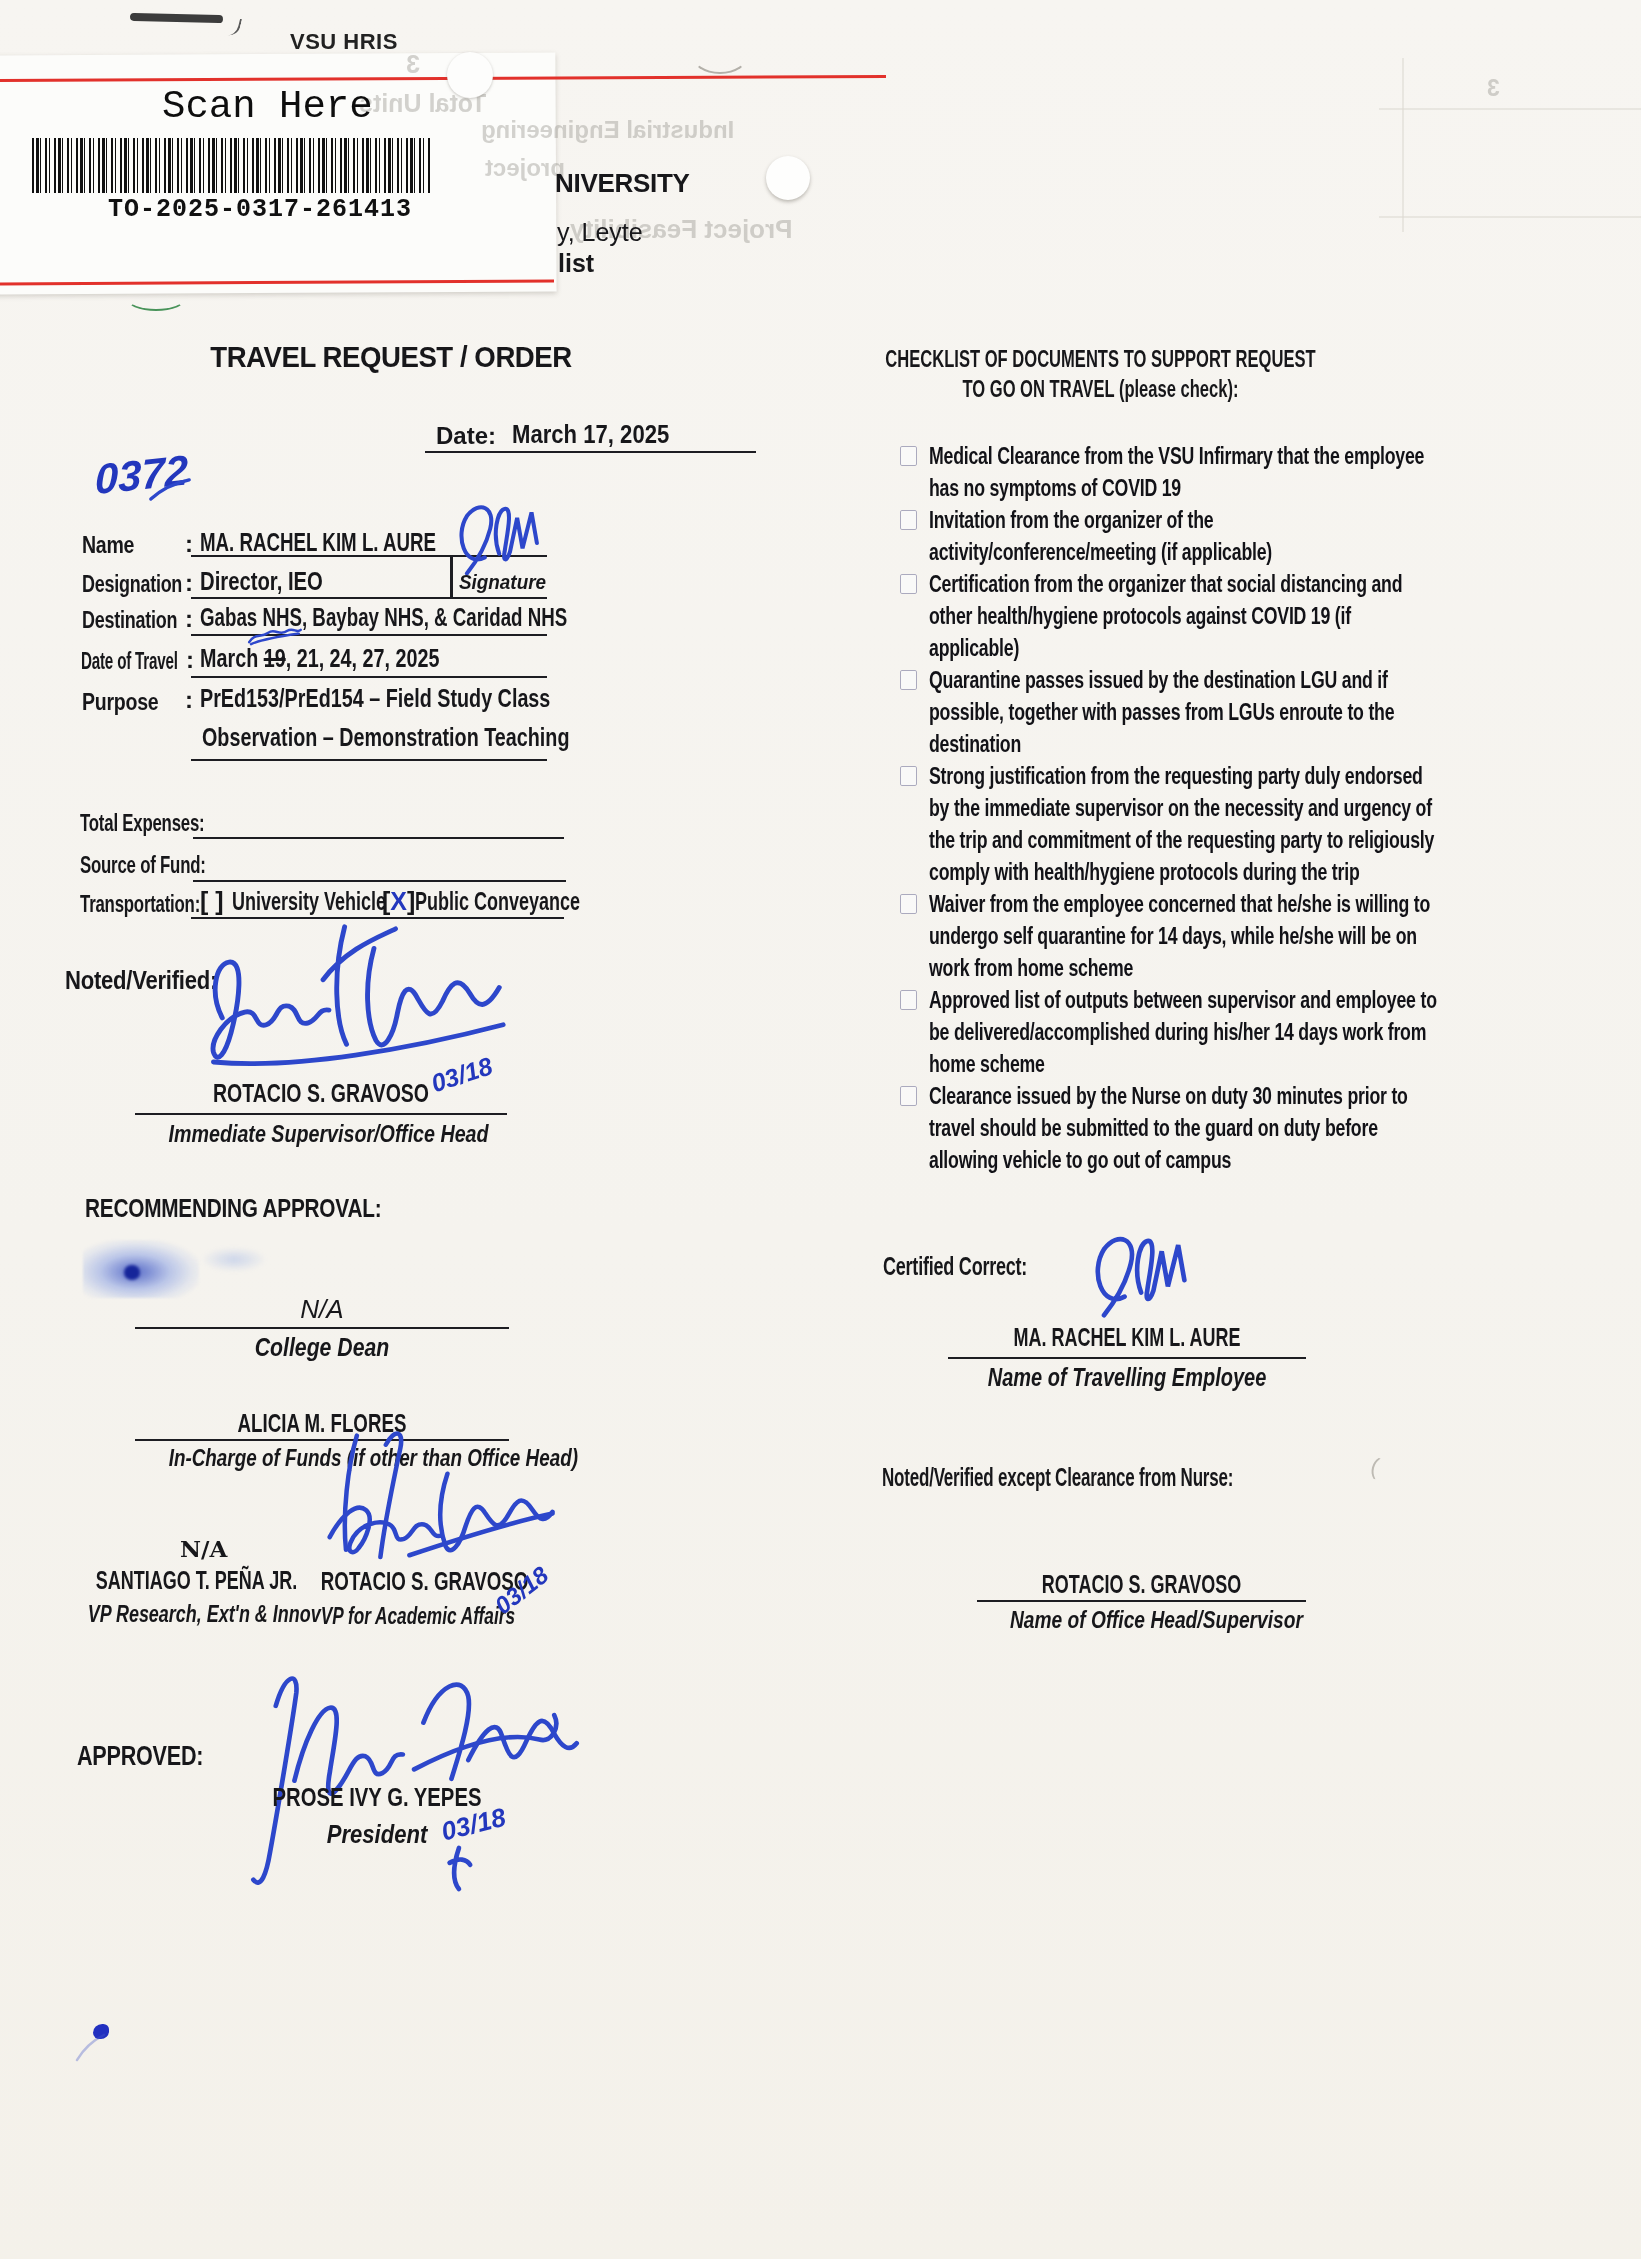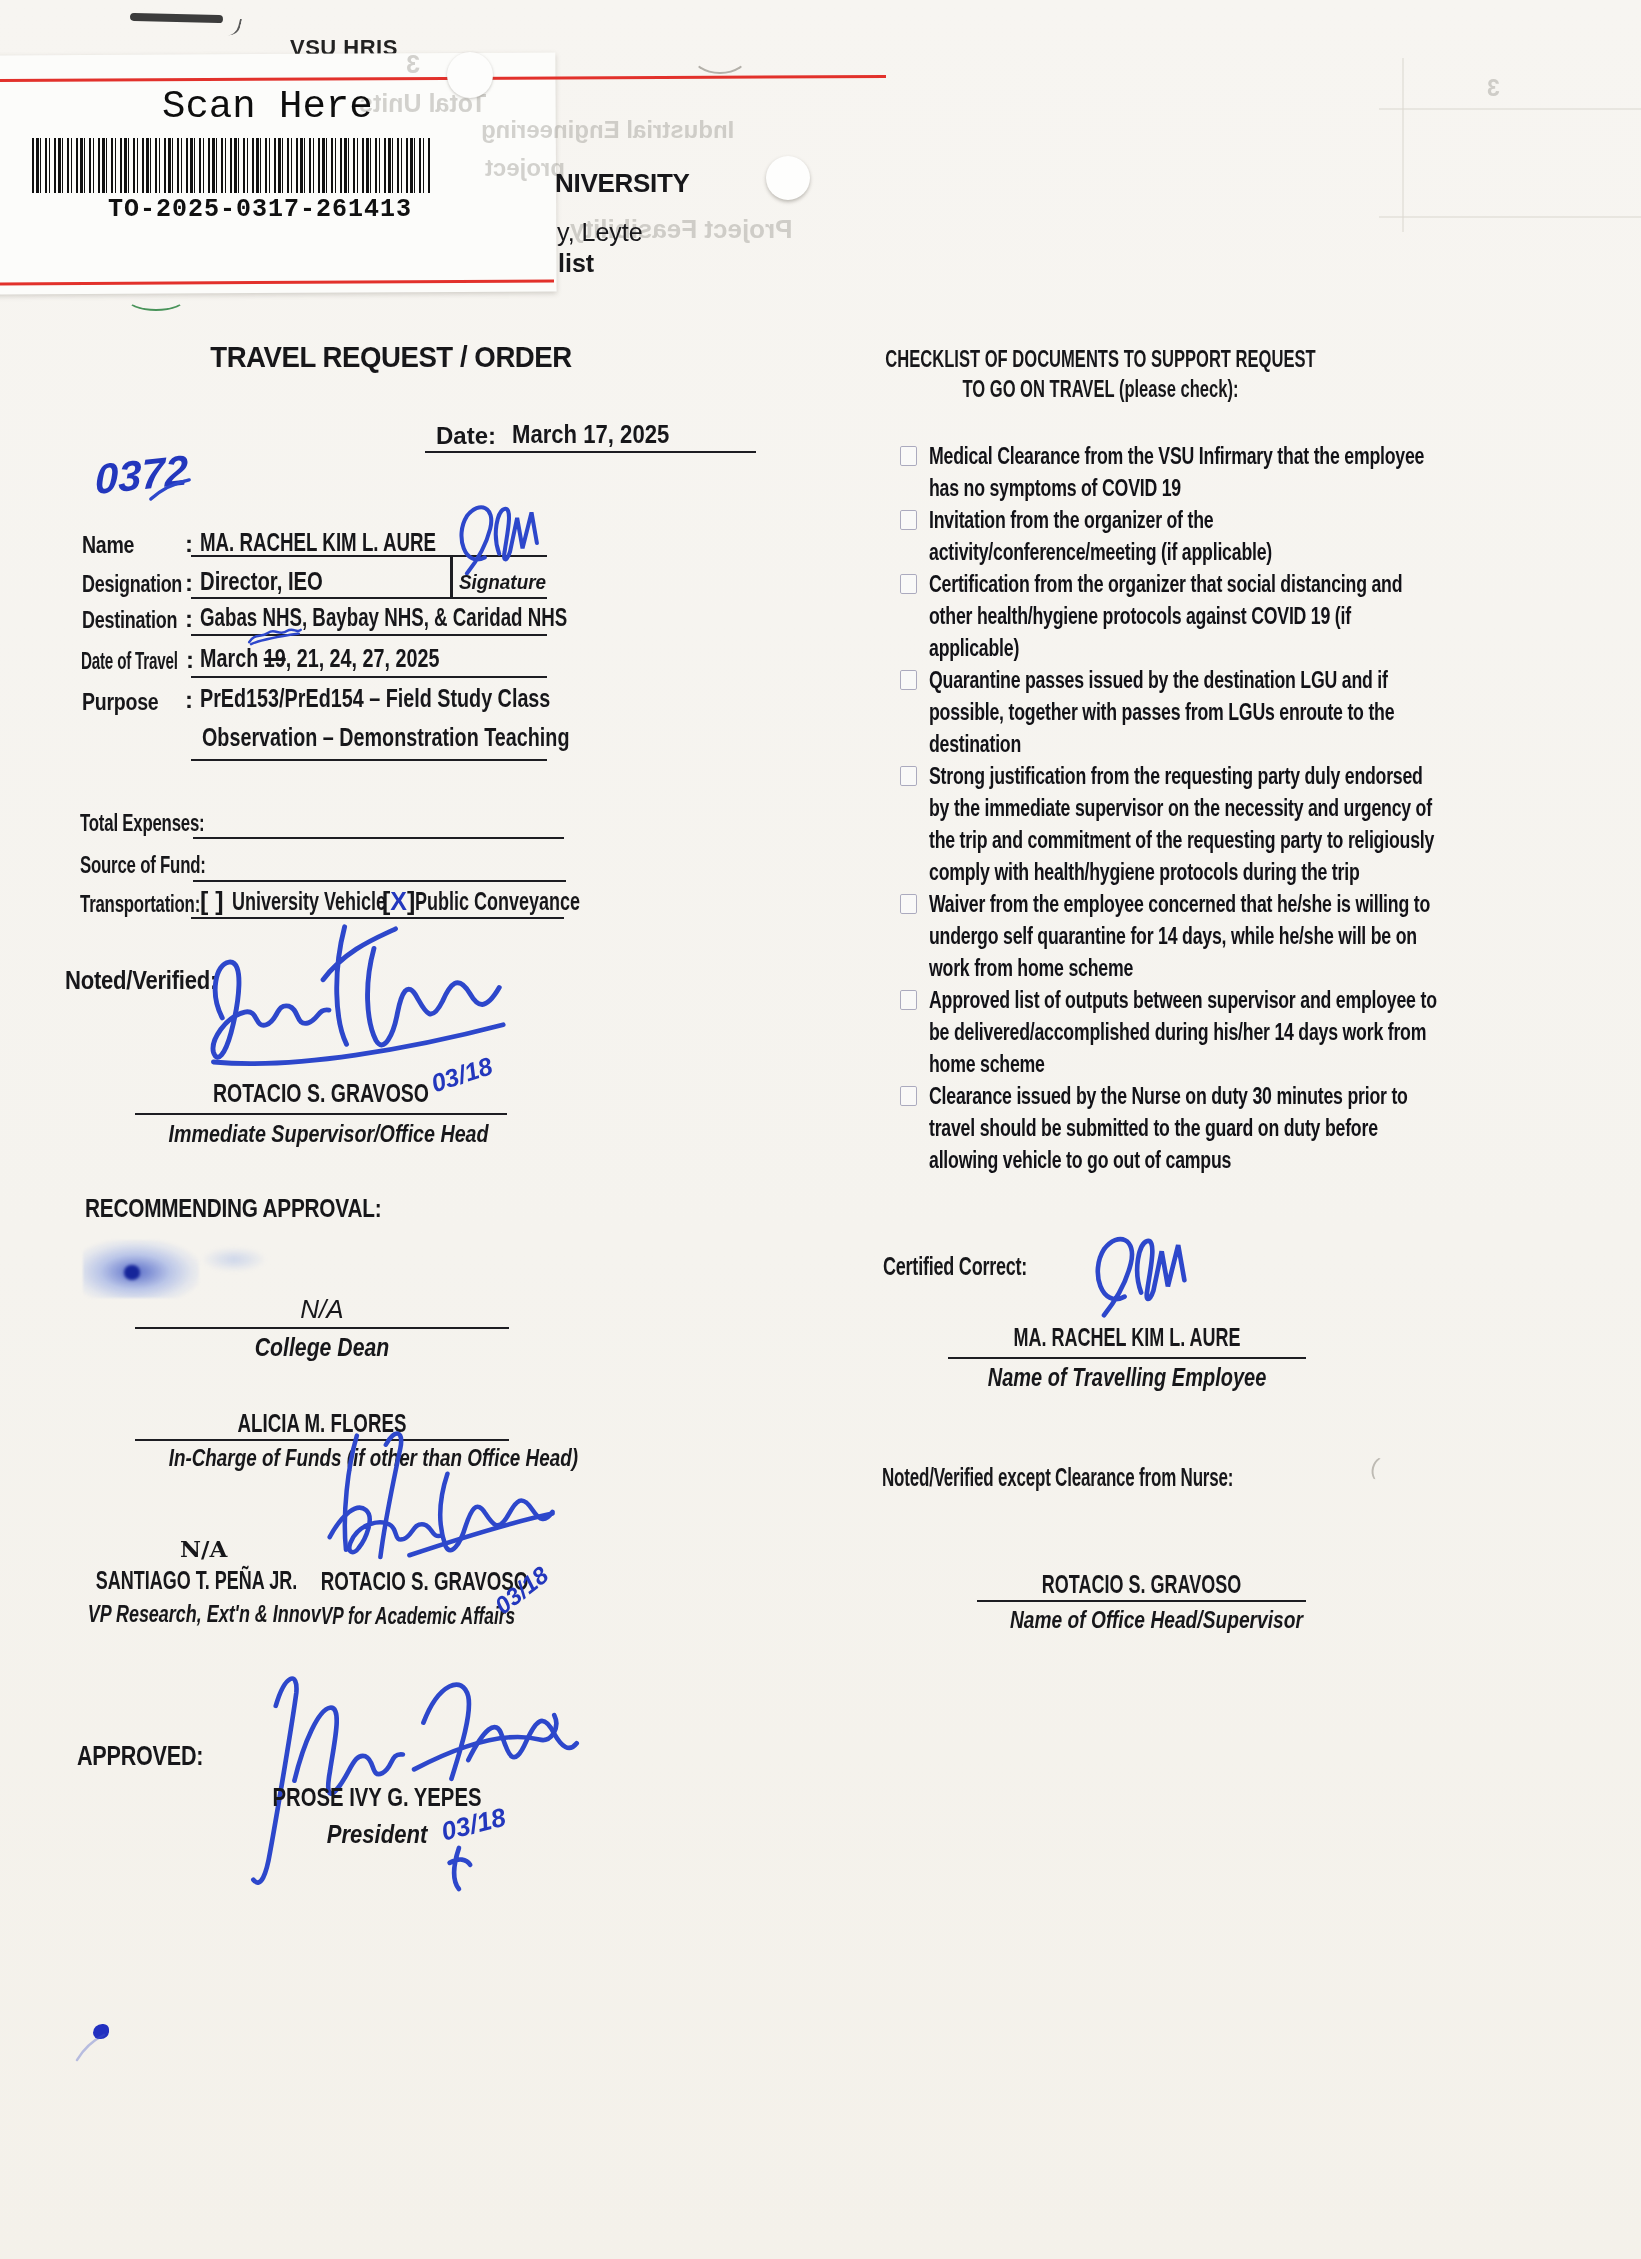--- a/index.html
+++ b/index.html
@@ -75,21 +75,21 @@
   <div class="abs gline" style="left:114px;top:58px;width:1.9px;height:193px"></div>
   <div class="abs gline" style="left:1379px;top:108px;width:263px;height:1.9px"></div>
   <div class="abs gline" style="left:1379px;top:216px;width:263px;height:1.9px"></div>
   <div class="abs gline" style="left:1402px;top:58px;width:1.9px;height:174px"></div>
   <div class="abs ghost" style="left:1487px;top:75px;font-size:23px">3</div>
   <div class="abs ghost" style="left:17.4px;top:228px;font-size:23px">2</div>
 
   <div class="abs" style="left:130px;top:13.5px;width:93px;height:7.7px;background:#3c3c3c;border-radius:4.8px;transform:rotate(1.4deg)"></div>
   <div class="abs" style="left:224px;top:17.4px;width:13.5px;height:19.3px;border-right:2.9px solid #5a5a5a;border-radius:0 0 11.6px 0;transform:rotate(14deg)"></div>
 
-  <div class="abs lbl" style="left:290px;top:35px;font-size:22px;letter-spacing:0.5px;color:#222">VSU HRIS</div>
+  <div class="abs lbl" style="left:290px;top:29px;font-size:22px;letter-spacing:0.5px;color:#222">VSU HRIS</div>
 
   <div class="abs" style="left:-9.7px;top:54px;width:566px;height:239px;background:#fcfcfa;box-shadow:0 1.9px 5.8px rgba(110,105,95,.28);transform:rotate(-0.3deg)"></div>
   <div class="abs redrule" style="left:0;top:77px;width:886px;transform:rotate(-0.25deg)"></div>
 
   <div class="abs ghost" style="left:406px;top:50px;font-size:25px">3</div>
   <div class="abs ghost" style="left:359px;top:89px;font-size:25px">Total Units</div>
   <div class="abs ghost" style="left:481px;top:116px;font-size:24px">Industrial Engineering</div>
   <div class="abs ghost" style="left:485px;top:154px;font-size:24px">project</div>
   <div class="abs ghost" style="left:570px;top:214px;font-size:26px">Project Feasibility</div>
 

